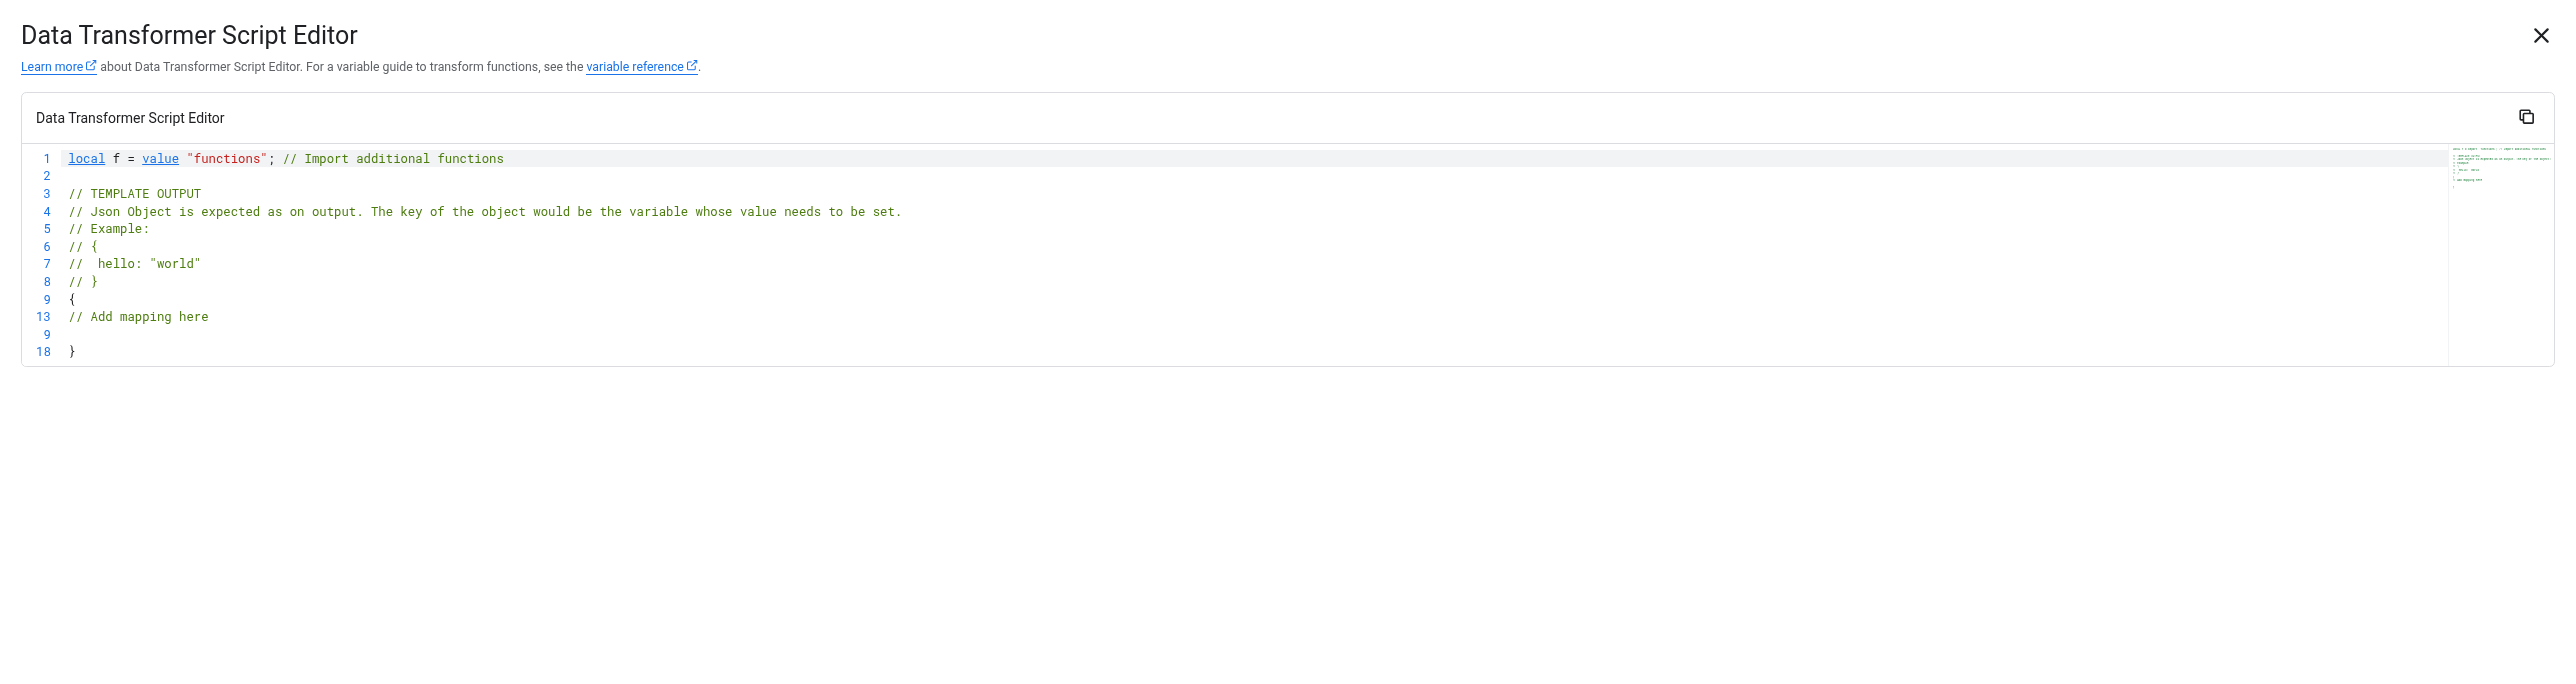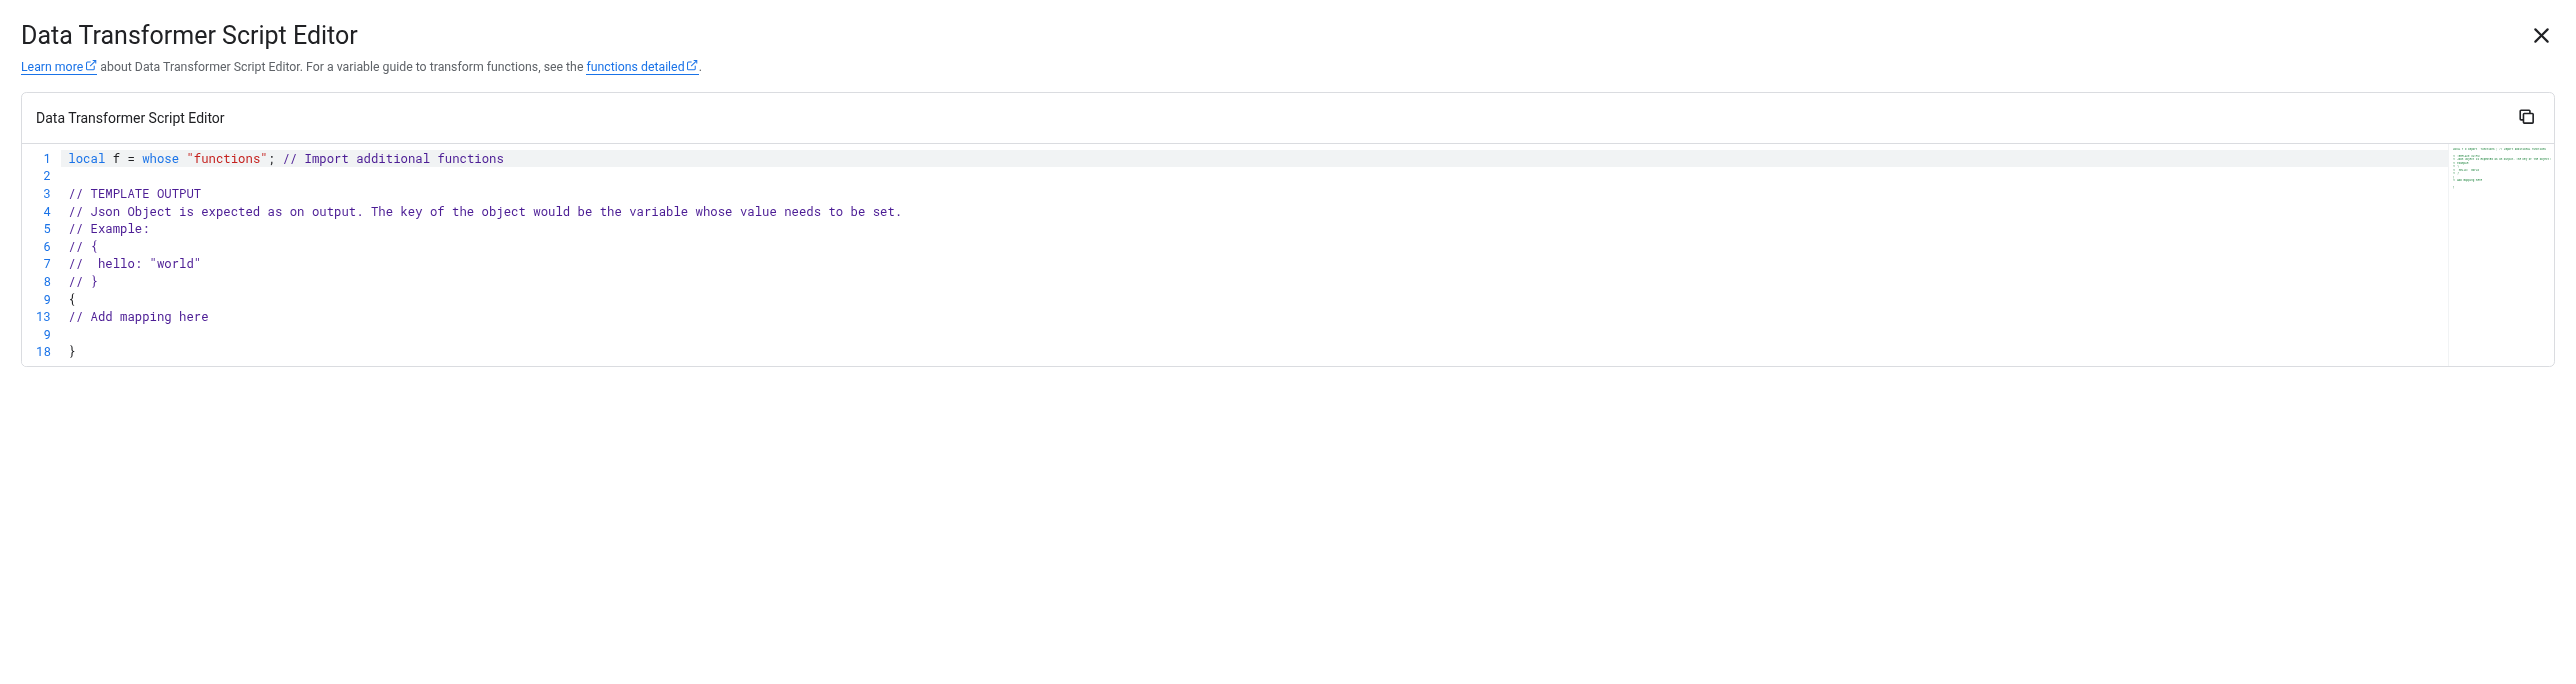--- a/index.html
+++ b/index.html
@@ -109,23 +109,23 @@
       overflow-x: auto;
     }
     .code-line {
       height: 17.6px;
       padding: 0 7px;
       white-space: pre;
     }
     .code-line.highlighted {
       background: #f1f3f4;
     }
-    .tok-keyword { color: #1a73e8; }
+    .tok-keyword { color: #1a73e8; text-decoration: underline; }
     .tok-string { color: #c5221f; }
-    .tok-comment { color: #4c1d95; }
+    .tok-comment { color: #4d7c0f; }
     .tok-punct { color: #202124; }
     .tok-plain { color: #202124; }
     .minimap {
       width: 106px;
       padding: 3.5px;
       font-size: 2.6px;
       line-height: 3.5px;
       font-family: 'Roboto Mono', monospace;
       overflow: hidden;
       border-left: 0.9px solid #f1f3f4;
@@ -150,21 +150,21 @@
       </svg>
     </span>
   </button>
 </div>
 
 <p class="subtitle">
   <a class="link"><span>Learn more</span><span class="link-icon"><svg viewBox="0 0 24 24" fill="none" stroke="#1a73e8" stroke-width="2">
           <path d="M18 13v6a2 2 0 0 1-2 2H5a2 2 0 0 1-2-2V8a2 2 0 0 1 2-2h6"></path>
           <polyline points="15 3 21 3 21 9"></polyline>
           <line x1="10" y1="14" x2="21" y2="3"></line>
-        </svg></span></a><span> about Data Transformer Script Editor. For a variable guide to transform functions, see the </span><a class="link"><span>functions detailed</span><span class="link-icon"><svg viewBox="0 0 24 24" fill="none" stroke="#1a73e8" stroke-width="2">
+        </svg></span></a><span> about Data Transformer Script Editor. For a variable guide to transform functions, see the </span><a class="link"><span>variable reference</span><span class="link-icon"><svg viewBox="0 0 24 24" fill="none" stroke="#1a73e8" stroke-width="2">
           <path d="M18 13v6a2 2 0 0 1-2 2H5a2 2 0 0 1-2-2V8a2 2 0 0 1 2-2h6"></path>
           <polyline points="15 3 21 3 21 9"></polyline>
           <line x1="10" y1="14" x2="21" y2="3"></line>
         </svg></span></a><span>.</span>
 </p>
 
 <div class="editor-container">
   <div class="editor-header">
     <span class="editor-title">Data Transformer Script Editor</span>
     <button class="copy-button">
@@ -185,21 +185,21 @@
         <div class="gutter-line">5</div>
         <div class="gutter-line">6</div>
         <div class="gutter-line">7</div>
         <div class="gutter-line">8</div>
         <div class="gutter-line">9</div>
         <div class="gutter-line">13</div>
         <div class="gutter-line">9</div>
         <div class="gutter-line">18</div>
       </div>
     <div class="code-area" id="code-area">
-        <div class="code-line highlighted"><span class="tok-keyword">local</span><span class="tok-plain"> f = </span><span class="tok-keyword">whose</span><span class="tok-plain"> </span><span class="tok-string">"functions"</span><span class="tok-punct">;</span><span class="tok-plain"> </span><span class="tok-comment">// Import additional functions</span></div>
+        <div class="code-line highlighted"><span class="tok-keyword">local</span><span class="tok-plain"> f = </span><span class="tok-keyword">value</span><span class="tok-plain"> </span><span class="tok-string">"functions"</span><span class="tok-punct">;</span><span class="tok-plain"> </span><span class="tok-comment">// Import additional functions</span></div>
         <div class="code-line"></div>
         <div class="code-line"><span class="tok-comment">// TEMPLATE OUTPUT</span></div>
         <div class="code-line"><span class="tok-comment">// Json Object is expected as on output. The key of the object would be the variable whose value needs to be set.</span></div>
         <div class="code-line"><span class="tok-comment">// Example:</span></div>
         <div class="code-line"><span class="tok-comment">// {</span></div>
         <div class="code-line"><span class="tok-comment">//  hello: "world"</span></div>
         <div class="code-line"><span class="tok-comment">// }</span></div>
         <div class="code-line"><span class="tok-punct">{</span></div>
         <div class="code-line"><span class="tok-comment">// Add mapping here</span></div>
         <div class="code-line"></div>

